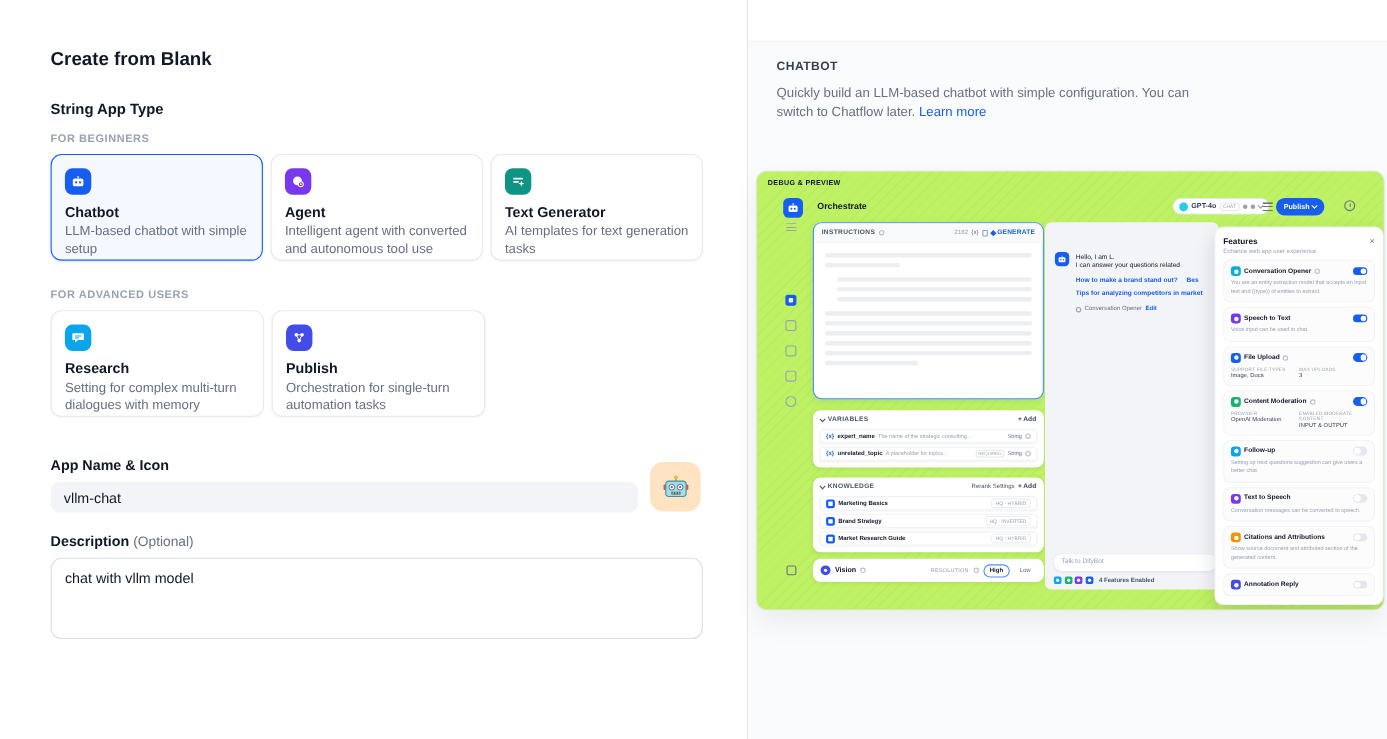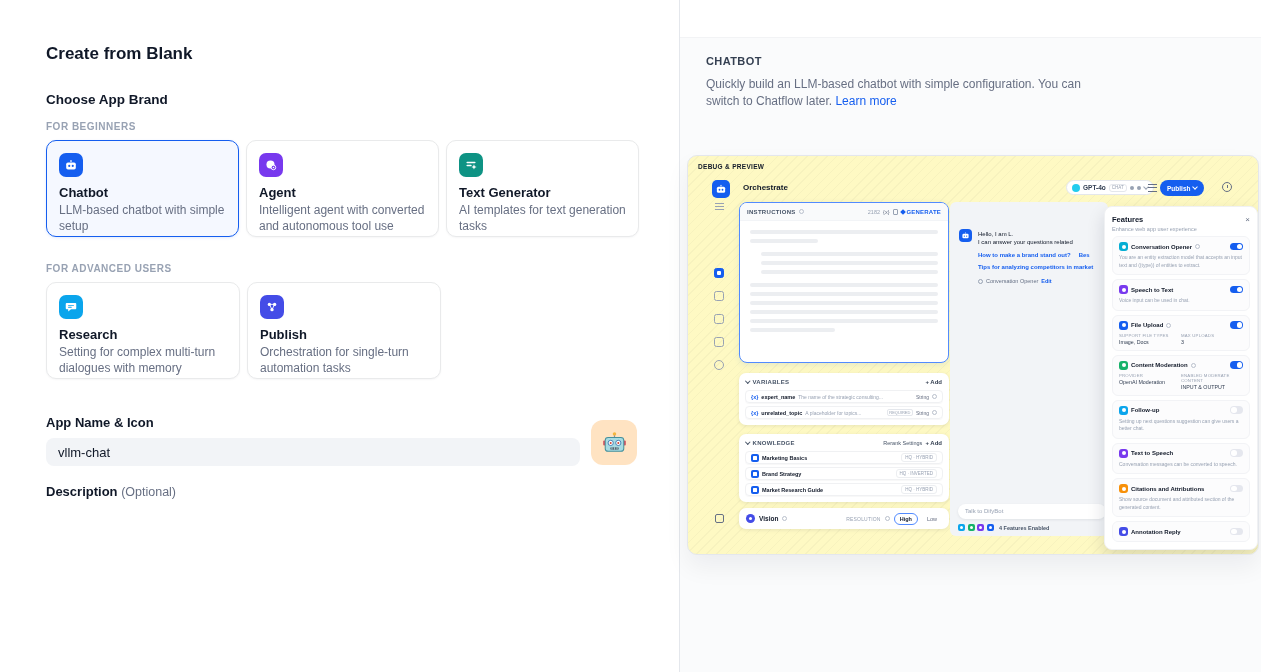--- a/index.html
+++ b/index.html
@@ -45,21 +45,21 @@
 
   
   .right-pane { position:absolute; left:680px; top:0; width:581px; height:672px; background:#fafbfc; }
   .right-top-strip { height:38px; background:#fff; border-bottom:1px solid #f2f3f5; }
   .right-body { position:relative; padding:17px 0 0 26px; }
   .preview-heading { font-size:11px; font-weight:700; color:#354052; letter-spacing:.4px; }
   .preview-desc { margin-top:9px; width:378px; font-size:12px; line-height:1.45; color:#676f83; }
   .learn-more { color:#155eef; font-weight:500; cursor:pointer; }
 
   .preview-box { position:absolute; left:7px; top:117px; width:572px; height:400px; border:1px solid #e4e7ec;
-                 border-radius:10px; overflow:hidden; background:#fef9c3; box-shadow:0 12px 24px rgba(16,24,40,.06); }
+                 border-radius:10px; overflow:hidden; background:#bef264; box-shadow:0 12px 24px rgba(16,24,40,.06); }
   .hatch { position:absolute; inset:0;
            background:repeating-linear-gradient(135deg, rgba(0,0,0,.028) 0 1px, transparent 1px 7px); }
 
   
   .m-appicon { position:absolute; left:24px; top:24px; width:18px; height:18px; border-radius:5px; background:#155eef;
                display:flex; align-items:center; justify-content:center; }
   .m-sliders { position:absolute; left:27px; top:47px; width:9px; height:7px;
                background:repeating-linear-gradient(#98a2b3 0 1px, transparent 1px 3px); }
   .m-title { position:absolute; left:55px; top:27px; font-size:8px; font-weight:700; color:#101828; }
   .m-modelpill { position:absolute; left:378px; top:24px; height:15px; background:#fff; border:1px solid #e4e7ec;
@@ -177,21 +177,21 @@
   .meta-label { font-size:4.3px; color:#98a2b3; letter-spacing:.2px; }
   .meta-value { margin-top:1px; font-size:5.3px; color:#344054; }
 </style>
 </head>
 <body>
 
 <div class="app">
 
   <section class="modal-left">
     <h1 class="modal-title">Create from Blank</h1>
-    <div class="choose-label">Choose App Brand</div>
+    <div class="choose-label">String App Type</div>
 
     <div class="group-label">FOR BEGINNERS</div>
     <div class="cards-row">
 
       <div class="type-card selected">
         <div class="card-icon" style="background: rgb(21, 94, 239);">
           <svg width="14" height="14" viewBox="0 0 16 16">
               <rect x="2.5" y="5" width="11" height="8" rx="2" fill="#fff"></rect>
               <rect x="7.3" y="2.2" width="1.4" height="2.4" rx=".7" fill="#fff"></rect>
               <circle cx="6" cy="9" r="1.2" fill="#155eef"></circle>
@@ -273,20 +273,21 @@
         <rect x="12.5" y="21.5" width="1" height="3" fill="#a7dbe2"></rect>
           <rect x="15.5" y="21.5" width="1" height="3" fill="#a7dbe2"></rect>
           <rect x="18.5" y="21.5" width="1" height="3" fill="#a7dbe2"></rect>
       </svg>
     </div>
 
     <div class="desc-label">
       <span>Description</span>
       <span class="opt">(Optional)</span>
     </div>
+    <textarea class="desc-area" style="">chat with vllm model</textarea>
 
   </section>
 
   <section class="right-pane">
     <div class="right-top-strip"></div>
     <div class="right-body">
       <div class="preview-heading">CHATBOT</div>
       <div class="preview-desc">
         <span>Quickly build an LLM-based chatbot with simple configuration. You can switch to Chatflow later.</span>
         <span class="learn-more">Learn more</span>

